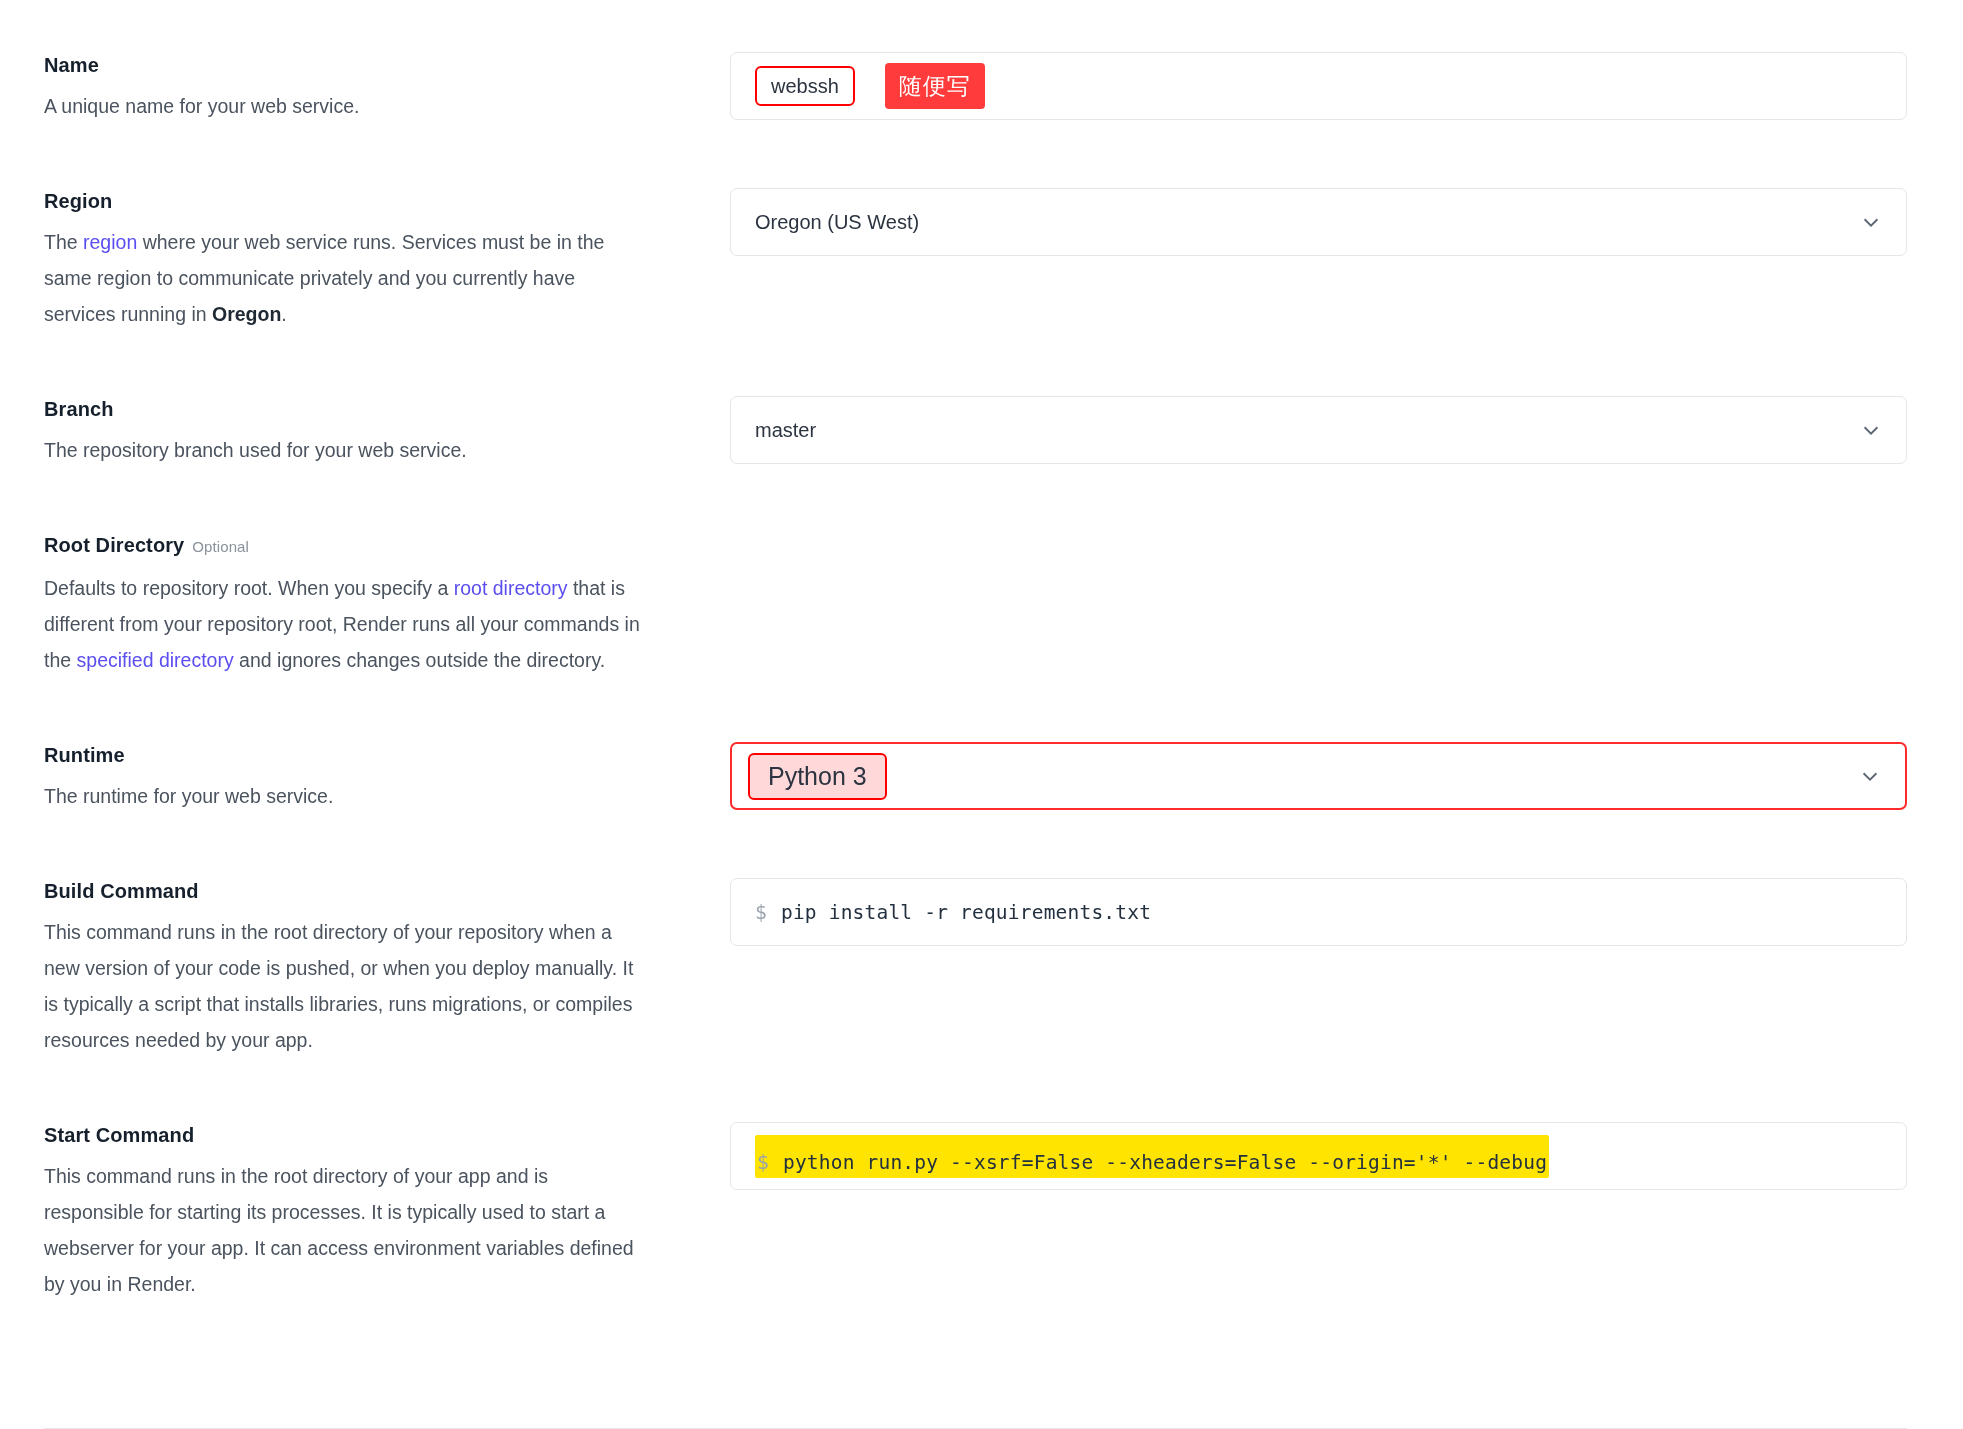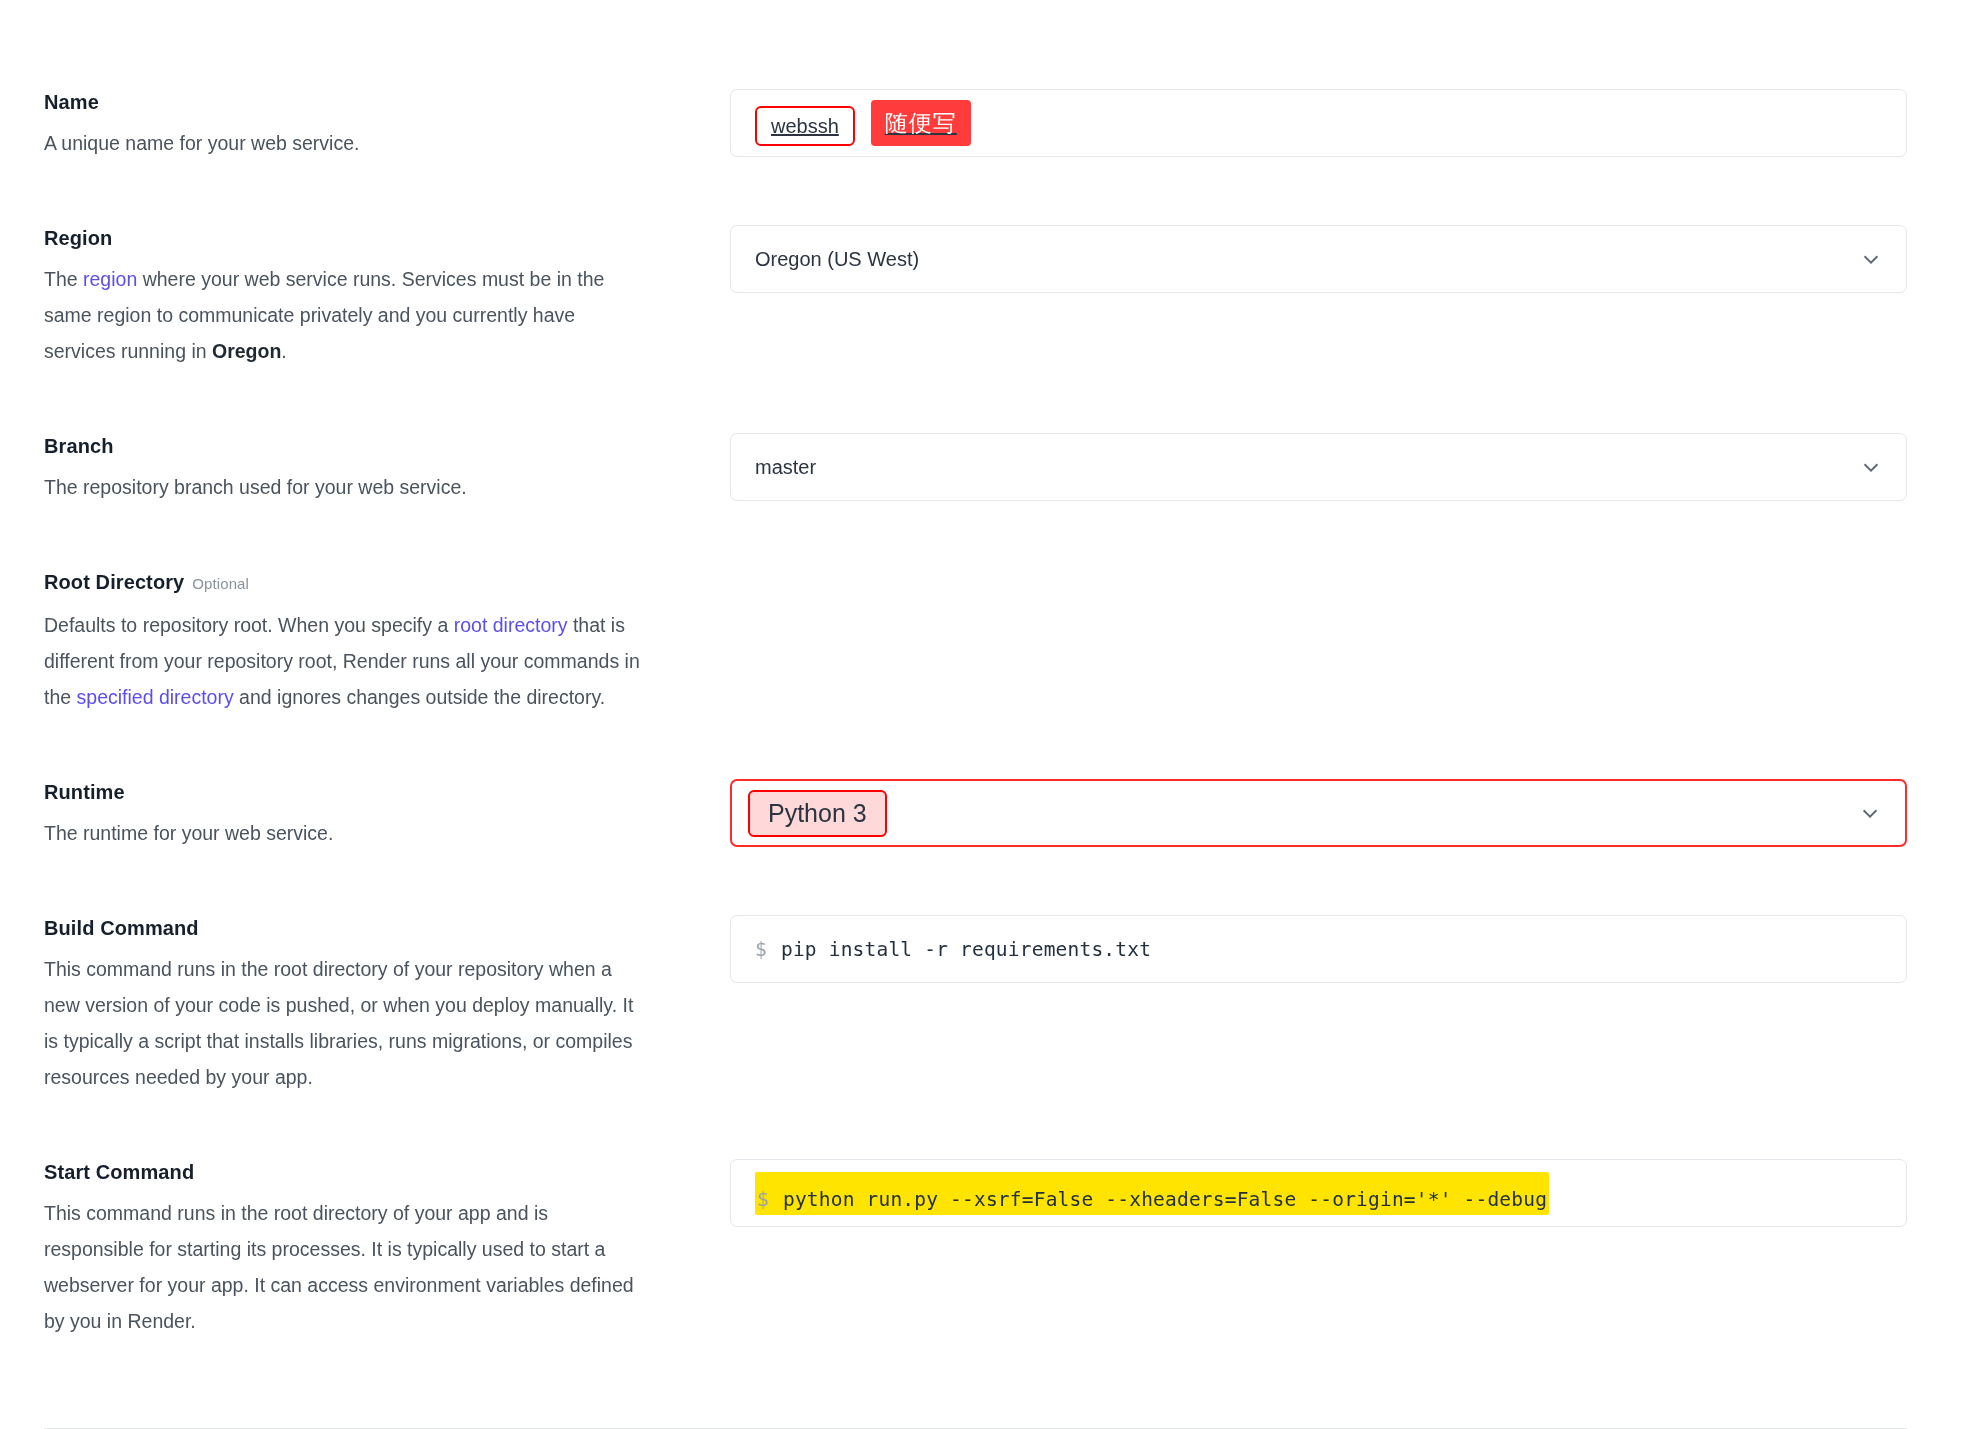--- a/index.html
+++ b/index.html
@@ -18,21 +18,20 @@
   .form {
     padding: 52px 0 0 0;
     width: 1963px;
     box-sizing: border-box;
   }
   .row {
     display: flex;
     align-items: flex-start;
     padding: 0 56px 0 44px;
     box-sizing: border-box;
-    margin-top: 37px;
   }
   .labelcol {
     width: 640px;
     flex: 0 0 640px;
     padding-right: 30px;
     box-sizing: border-box;
   }
   .fieldcol {
     flex: 1 1 auto;
     padding-left: 46px;
@@ -108,23 +107,22 @@
   }
   .hl-yellow {
     background: #ffe400;
     padding: 16px 2px 4px 2px;
     border-radius: 2px;
   }
 
   
   .name-wrap {
     display: flex;
-    align-items: flex-end;
-    gap: 16px;
-    text-decoration: underline;
+    align-items: center;
+    gap: 30px;
   }
   .name-value {
     border: 2px solid #ff0000;
     border-radius: 6px;
     padding: 5px 14px;
     font-size: 20px;
     color: #2b3440;
     line-height: 26px;
     background: #fff;
   }

